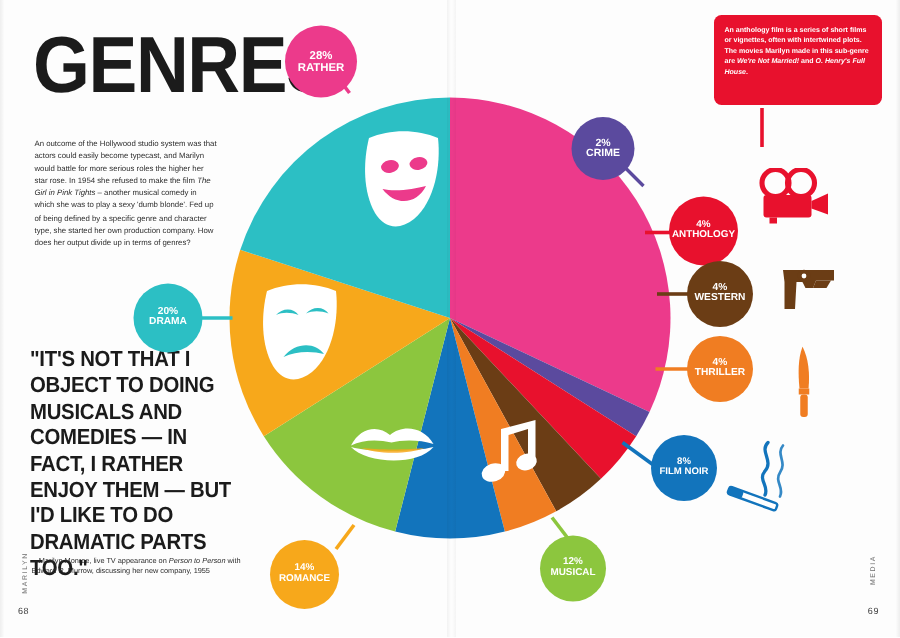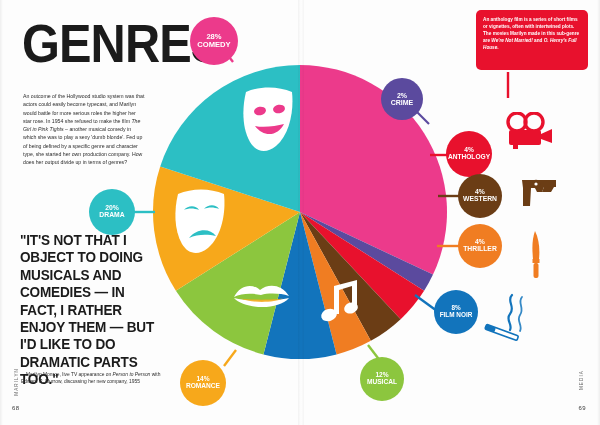--- a/index.html
+++ b/index.html
@@ -250,21 +250,21 @@
     <path d="M30 3 C24 9, 34 15, 28 22 C 23 28, 31 32, 28 38" fill="none" stroke="#1274bc" stroke-width="2.2" stroke-linecap="round"></path>
     <path d="M40 5 C35 11, 43 16, 38 23 C 34 29, 41 33, 38 39" fill="none" stroke="#1274bc" stroke-width="1.8" stroke-linecap="round" opacity="0.85"></path>
     <g transform="rotate(20 28 44)">
       <rect x="2" y="41" width="34" height="5" rx="1.5" fill="#ffffff" stroke="#1274bc" stroke-width="1.6"></rect>
       <rect x="2" y="41" width="10" height="5" rx="1.5" fill="#1274bc"></rect>
     </g>
   </svg>
 
   <div class="bubble" style="left:190px; top:17px; width:48px; height:48px; background:#ec3a8b; font-size:7.6px;">
     <span class="pct">28%</span>
-    <span class="nm">COMEDY</span>
+    <span class="nm">RATHER</span>
   </div>
 
   <div class="bubble" style="left:381px; top:78px; width:42px; height:42px; background:#5b4a9e; font-size:7px;">
     <span class="pct">2%</span>
     <span class="nm">CRIME</span>
   </div>
 
   <div class="bubble" style="left:446px; top:131px; width:46px; height:46px; background:#e8112d; font-size:6.6px;">
     <span class="pct">4%</span>
     <span class="nm">ANTHOLOGY</span>

